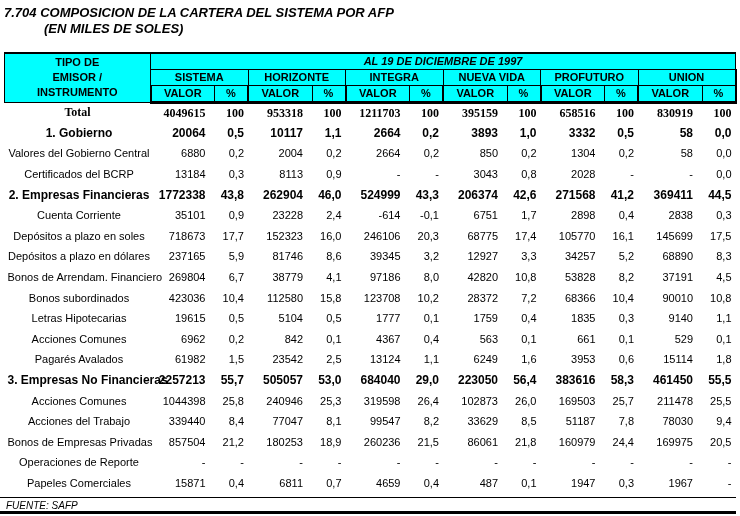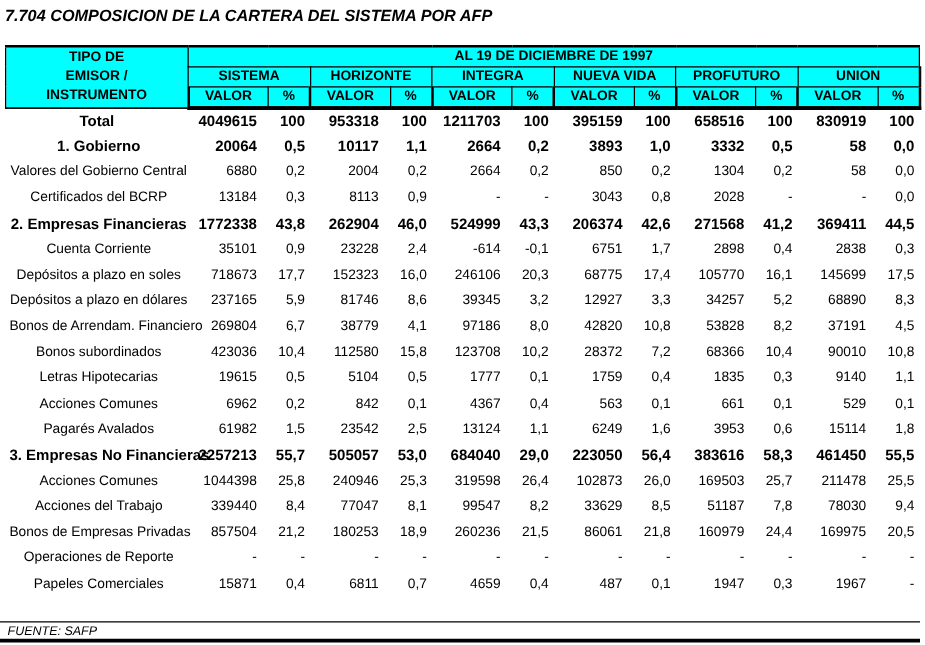--- a/index.html
+++ b/index.html
@@ -41,38 +41,38 @@
   }
   thead tr.hrow1 th { border-top: 2px solid var(--border-c); height: 16px; }
   thead tr.hrow2 th { height: 16px; }
   thead tr.hrow3 th { height: 17px; border-bottom: 3px solid var(--border-c); }
   th.label-head {
     border-left: 2px solid var(--border-c);
     border-right: 2px solid var(--border-c);
     border-bottom: 3px solid var(--border-c);
     font-size: 11px; line-height: 15px;
   }
-  th.date-head { border-right: 2px solid var(--border-c); border-bottom: 2px solid var(--border-c); }
+  th.date-head { border-right: 2px solid var(--border-c); border-bottom: 2px solid var(--border-c); font-style: italic; }
   th.grp { border-left: 2px solid var(--border-c); }
   th.grp.last, th.sub.last { border-right: 2px solid var(--border-c); }
   th.sub.valor { border-left: 2px solid var(--border-c); }
 
   tbody td {
     border: none;
     font-size: 11px;
     height: 20.6px;
     padding: 0;
     white-space: nowrap;
     vertical-align: middle;
   }
   tbody td.label { text-align: center; padding-left: 3px; }
   tbody td.val   { text-align: right; padding-right: 9px; }
   tbody td.pct   { text-align: right; padding-right: 4px; }
   tbody tr.section td { font-weight: bold; font-size: 12px; }
-  tbody tr.total td { font-weight: bold; font-size: 12px; }
+  tbody tr.total td { font-weight: bold; font-size: 12px; font-family: Liberation Serif, serif; }
   tbody tr.total td.label { text-align: center; padding-left: 0; }
 
   .footer-thin-line {
     position: absolute; left: 0; top: 497px;
     width: 736px; height: 0;
     border-top: 1px solid var(--border-c);
   }
   .source-note {
     position: absolute; left: 6px; top: 500px;
     font-size: 10px; font-style: italic;
@@ -83,20 +83,21 @@
     background: var(--border-c);
   }
 </style>
 </head>
 <body>
 
 <div class="page">
 
   <div class="title-block">
     <div class="title-line1">7.704 COMPOSICION DE LA CARTERA DEL SISTEMA POR AFP</div>
+    <div class="title-line2">(EN MILES DE SOLES)</div>
   </div>
 
   <table class="afp">
     <colgroup>
       <col style="width:146px">
       <col style="width:64px">
         <col style="width:33.5px">
       <col style="width:64px">
         <col style="width:33.5px">
       <col style="width:64px">

